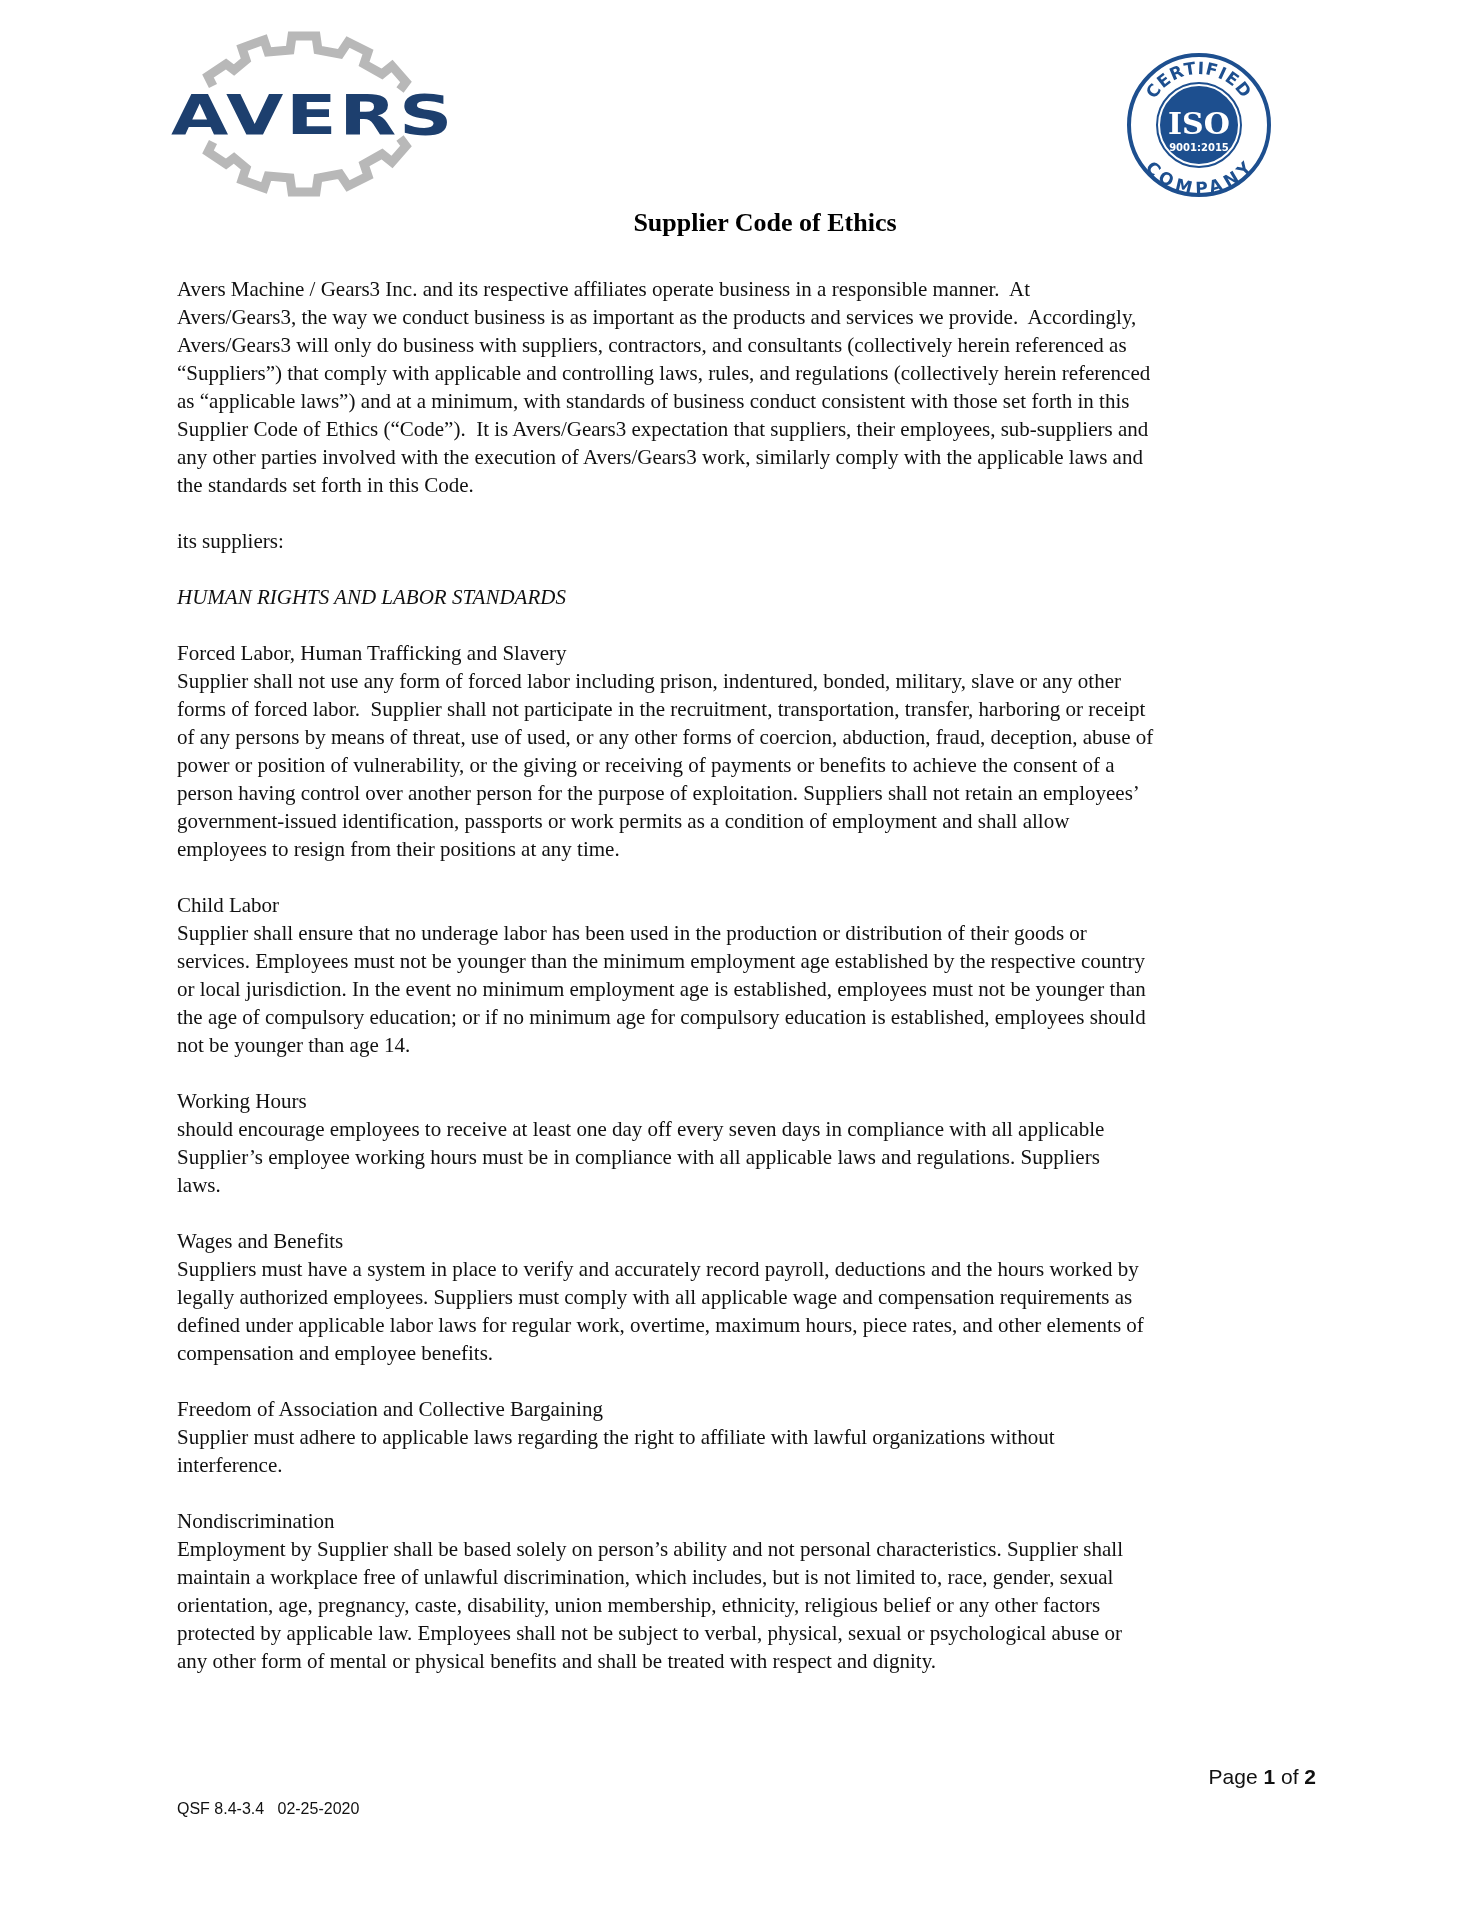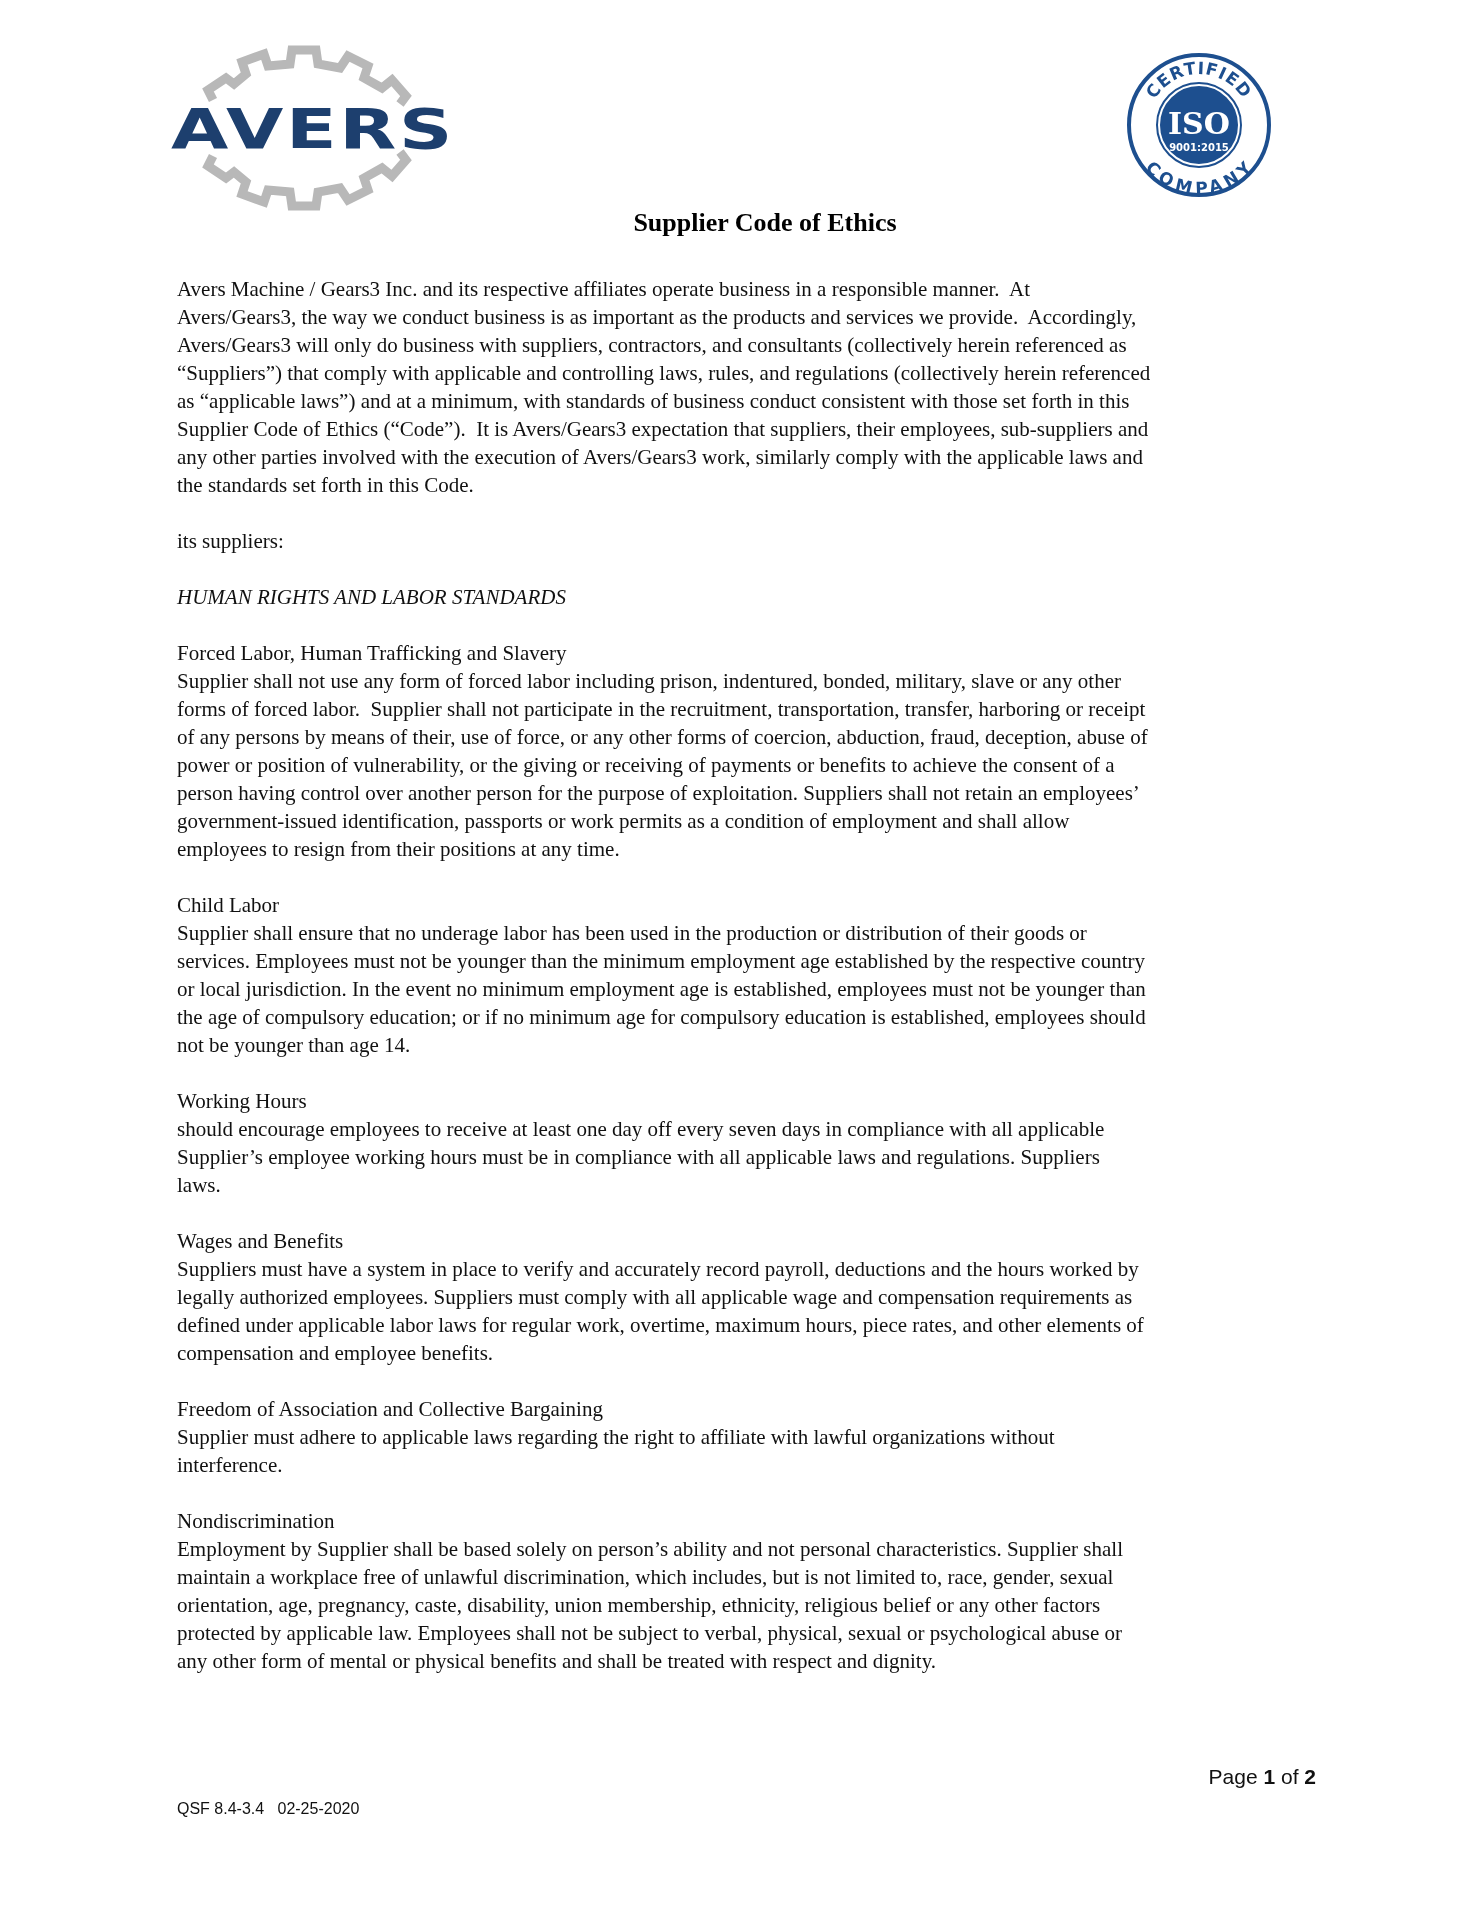--- a/index.html
+++ b/index.html
@@ -1,18 +1,18 @@
 <!DOCTYPE html>
 <html><head>
 <meta charset="utf-8">
 <style>
   html, body { margin: 0; padding: 0; background: #ffffff; }
   body { width: 1484px; height: 1920px; position: relative; overflow: hidden; }
   .page { position: absolute; left: 0; top: 0; width: 1484px; height: 1920px; background: #ffffff; }
-  .logo { position: absolute; left: 168px; top: 38px; width: 290px; height: 178px; }
+  .logo { position: absolute; left: 168px; top: 24px; width: 290px; height: 178px; }
   .iso { position: absolute; left: 1126px; top: 52px; width: 146px; height: 146px; }
   .title {
     position: absolute; left: 0; width: 1484px; top: 208px; text-align: center;
     font-family: "Liberation Serif", serif; font-weight: bold; font-size: 26px; color: #000; padding-left: 23px;
   }
   .body {
     position: absolute; left: 177px; top: 275px; width: 1150px;
     font-family: "Liberation Serif", serif; font-size: 21px; line-height: 28px; color: #111;
   }
   .body p { margin: 0; }
@@ -82,21 +82,21 @@
       <span class="l">its suppliers:</span>
     </p>
     <div class="gap"></div>
     <p class="italic">HUMAN RIGHTS AND LABOR STANDARDS</p>
     <div class="gap"></div>
 
     <p>
       <span class="l">Forced Labor, Human Trafficking and Slavery</span>
       <span class="l">Supplier shall not use any form of forced labor including prison, indentured, bonded, military, slave or any other</span>
       <span class="l">forms of forced labor.  Supplier shall not participate in the recruitment, transportation, transfer, harboring or receipt</span>
-      <span class="l">of any persons by means of their, use of force, or any other forms of coercion, abduction, fraud, deception, abuse of</span>
+      <span class="l">of any persons by means of threat, use of used, or any other forms of coercion, abduction, fraud, deception, abuse of</span>
       <span class="l">power or position of vulnerability, or the giving or receiving of payments or benefits to achieve the consent of a</span>
       <span class="l">person having control over another person for the purpose of exploitation. Suppliers shall not retain an employees’</span>
       <span class="l">government-issued identification, passports or work permits as a condition of employment and shall allow</span>
       <span class="l">employees to resign from their positions at any time.</span>
     </p>
     <div class="gap"></div>
 
     <p>
       <span class="l">Child Labor</span>
       <span class="l">Supplier shall ensure that no underage labor has been used in the production or distribution of their goods or</span>

